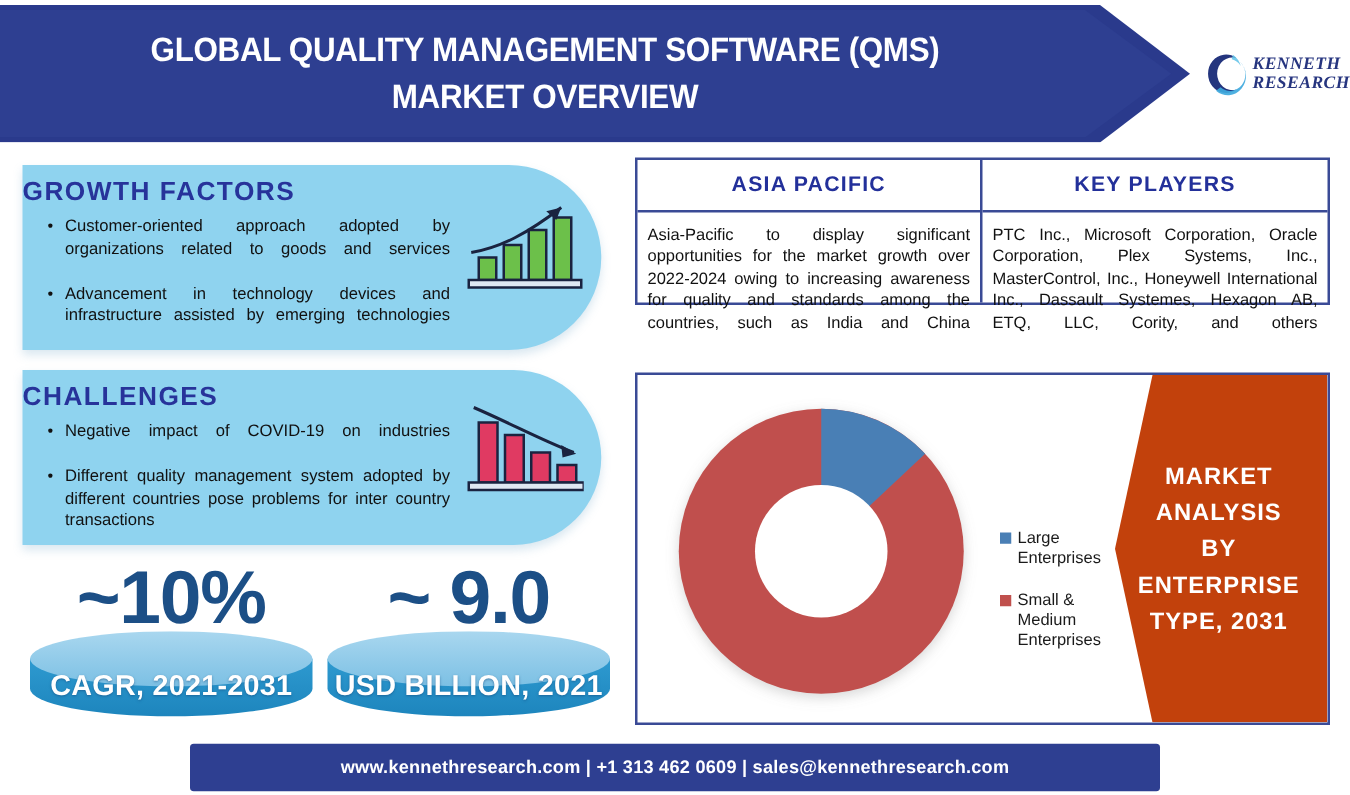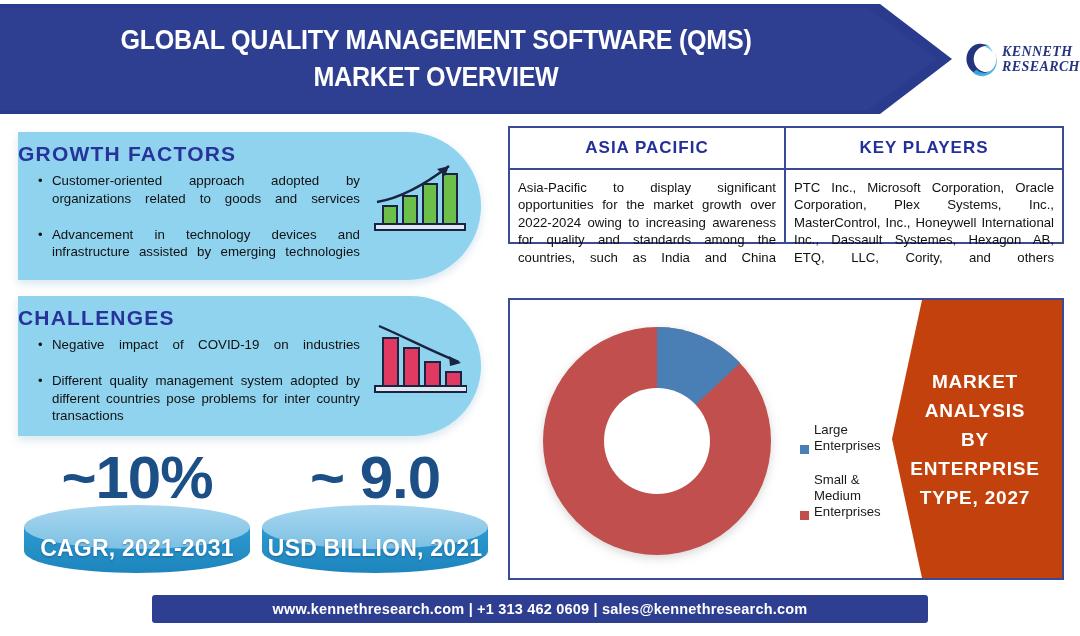--- a/index.html
+++ b/index.html
@@ -117,39 +117,39 @@
     padding: 9px 8px 8px 8px;
     font-size: 13.2px; line-height: 17.4px; color: #111;
     text-align: justify;
   }
   .tbl-body:after { content: ""; display: inline-block; width: 100%; }
 
   
   .chart-panel { position: absolute; left: 508px; top: 298px; width: 556px; height: 282px; border: 2px solid #3a4a96; background: #fff; overflow: hidden; }
   .donut { position: absolute; left: 18px; top: 12px; width: 258px; height: 258px; }
   .legend { position: absolute; left: 290px; top: 122px; }
-  .legend-row { display: flex; align-items: flex-end; margin-bottom: 18px; }
+  .legend-row { display: flex; align-items: flex-start; margin-bottom: 18px; }
   .legend-sw { width: 9px; height: 9px; margin-top: 4px; margin-right: 5px; flex: 0 0 9px; }
   .legend-label { font-size: 13.2px; line-height: 16px; color: #1a1a1a; width: 92px; }
   .chev {
     position: absolute; right: 0; top: 0; width: 170px; height: 278px;
     background: #c2410c;
     clip-path: polygon(30px 0, 170px 0, 170px 278px, 30px 278px, 0 139px);
     display: flex; align-items: center; justify-content: flex-start;
   }
   .chev-text {
     width: 150px; text-align: center; color: #fff;
     font-family: "Liberation Sans Narrow", "Liberation Sans", sans-serif;
     font-weight: bold; font-size: 19px; line-height: 29px; letter-spacing: 0.8px;
     padding-left: 16px;
   }
 
   
   .footer {
-    position: absolute; left: 152px; top: 595px; width: 776px; height: 28px;
+    position: absolute; left: 152px; top: 595px; width: 776px; height: 38px;
     background: #2e3f91; border-radius: 3px;
     display: flex; align-items: center; justify-content: center;
     color: #fff;
     font-family: "Liberation Sans Narrow", "Liberation Sans", sans-serif;
     font-weight: bold; font-size: 14.5px; letter-spacing: 0.2px;
   }
 </style>
 </head>
 <body>
 
@@ -295,21 +295,21 @@
         <span class="legend-label">Small &amp; Medium Enterprises</span>
       </div>
     </div>
 
     <div class="chev">
       <div class="chev-text">
         <div>MARKET</div>
         <div>ANALYSIS</div>
         <div>BY</div>
         <div>ENTERPRISE</div>
-        <div>TYPE, 2027</div>
+        <div>TYPE, 2031</div>
       </div>
     </div>
   </div>
 
   <div class="footer">
     <span>www.kennethresearch.com | +1 313 462 0609 | sales@kennethresearch.com</span>
   </div>
 
 </div>
 

